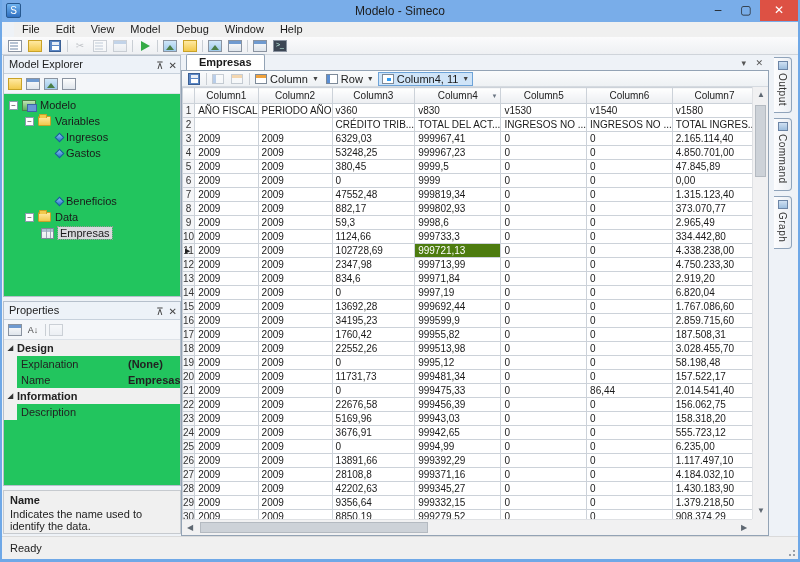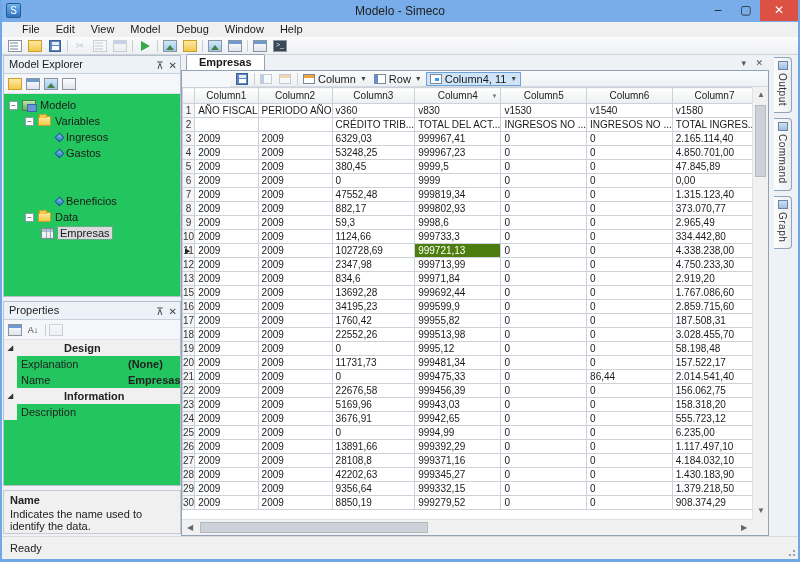--- a/index.html
+++ b/index.html
@@ -44,37 +44,37 @@
   .model-ic{width:14px;height:11px;background:linear-gradient(#bfe3b4,#5fae59);border:1px solid #48824a;position:relative;}
   .model-ic:before{content:"";position:absolute;right:-2px;bottom:-2px;width:8px;height:6px;background:#6a96d8;border:1px solid #3c64a6;}
   .table-ic{width:13px;height:11px;border:1px solid #7d8a99;background:linear-gradient(#fdfdfd,#e7ebf0);position:relative;}
   .table-ic:before{content:"";position:absolute;left:0;top:0;right:0;height:3px;background:#aebfd2;}
   .table-ic:after{content:"";position:absolute;left:4px;top:0;bottom:0;width:1px;background:#9aa7b6;box-shadow:4px 0 0 #9aa7b6;}
   .tsel{background:#d8dadd;outline:1px dotted #9a9a9a;padding:0 2px;}
 
   
   .prow{height:16px;display:flex;align-items:center;font-size:11px;color:#222;}
   .prow .gut{width:13px;align-self:stretch;background:#f0f0f0;flex:none;}
-  .prow.cat{background:#f0f0f0;font-weight:bold;gap:47px;}
+  .prow.cat{background:#f0f0f0;font-weight:bold;}
   .cat-arrow{width:13px;text-align:center;font-size:7px;color:#333;flex:none;}
   .plabel{width:111px;padding-left:4px;overflow:hidden;white-space:nowrap;flex:none;}
   .pval{flex:1;overflow:hidden;white-space:nowrap;}
   .pval.bold{font-weight:bold;}
 
   
   .helpbox{position:absolute;background:#f0f0f0;border:1px solid #c6cacf;font-size:11px;color:#222;padding:3px 6px;}
   .helpbox .ht{font-weight:bold;margin-bottom:2px;}
 
   
   .docarea{position:absolute;left:179px;top:55px;width:588px;height:481px;}
   .tabstrip{position:relative;height:15px;}
   .doc-tab{position:absolute;left:5px;bottom:0;height:16px;padding:1px 12px 0;background:#fff;border:1px solid #93a3b5;border-bottom:none;border-radius:2px 2px 0 0;font-size:11px;font-weight:bold;color:#1a1a1a;}
   .tabstrip-btns{position:absolute;right:6px;bottom:2px;font-size:9px;color:#555;}
   .tabstrip-btns span{margin-left:7px;}
-  .docpage{position:absolute;left:0;right:0;top:15px;bottom:0;background:#f5f7fa;border:1px solid #93a3b5;padding-left:48px;}
+  .docpage{position:absolute;left:0;right:0;top:15px;bottom:0;background:#f5f7fa;border:1px solid #93a3b5;}
   .doctoolbar{height:16px;background:linear-gradient(#fafbfc,#eef1f4);border-bottom:1px solid #d5dae0;display:flex;align-items:center;padding-left:3px;font-size:11px;color:#1a1a1a;}
   .dt-btn{display:flex;align-items:center;height:14px;padding:0 3px;margin-right:1px;}
   .dt-label{margin:0 3px 0 3px;}
   .dd-arrow{font-size:7px;color:#444;margin-left:1px;}
   .dt-toggle{background:#cfe4f8;border:1px solid #6da3d8;border-radius:0;}
   .mini-table{width:12px;height:10px;border:1px solid #7d8a99;background:#fff;position:relative;flex:none;}
   .mini-table.col:before{content:"";position:absolute;left:0;top:0;right:0;height:3px;background:#f0a23c;}
   .mini-table.row:before{content:"";position:absolute;left:0;top:0;bottom:0;width:3px;background:#5b8fd4;}
   .mini-table.cellsel:before{content:"";position:absolute;left:4px;top:3px;width:4px;height:3px;background:#2e9cf4;}
   .floppy{width:12px;height:12px;background:#5b87c5;border:1px solid #3a5f94;position:relative;flex:none;}
@@ -490,20 +490,30 @@
                   <td class="grow">13</td>
                   <td class="gcell">2009</td>
                   <td class="gcell">2009</td>
                   <td class="gcell">834,6</td>
                   <td class="gcell">99971,84</td>
                   <td class="gcell">0</td>
                   <td class="gcell">0</td>
                   <td class="gcell">2.919,20</td>
                 </tr>
                 <tr>
+                  <td class="grow">14</td>
+                  <td class="gcell">2009</td>
+                  <td class="gcell">2009</td>
+                  <td class="gcell">0</td>
+                  <td class="gcell">9997,19</td>
+                  <td class="gcell">0</td>
+                  <td class="gcell">0</td>
+                  <td class="gcell">6.820,04</td>
+                </tr>
+                <tr>
                   <td class="grow">15</td>
                   <td class="gcell">2009</td>
                   <td class="gcell">2009</td>
                   <td class="gcell">13692,28</td>
                   <td class="gcell">999692,44</td>
                   <td class="gcell">0</td>
                   <td class="gcell">0</td>
                   <td class="gcell">1.767.086,60</td>
                 </tr>
                 <tr>

